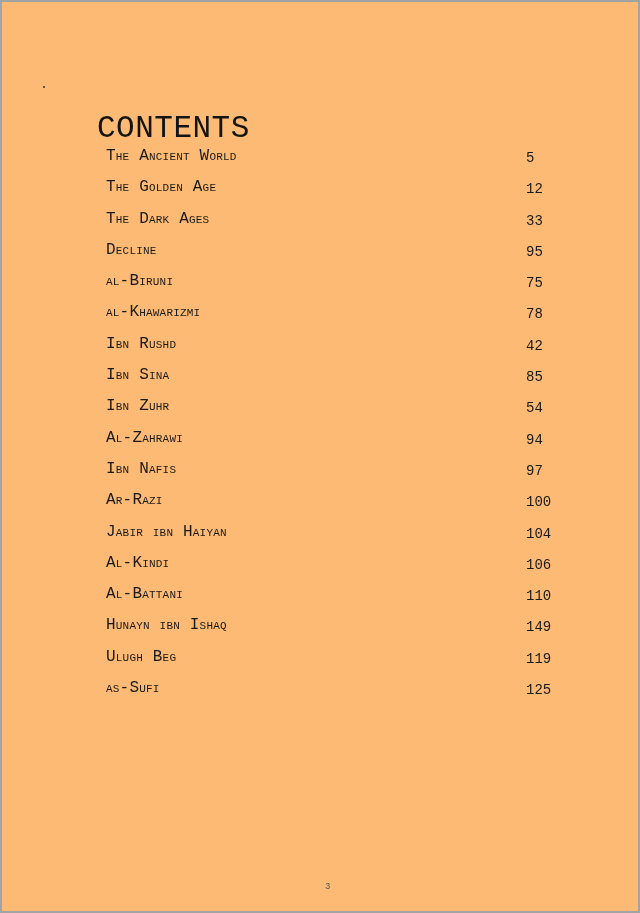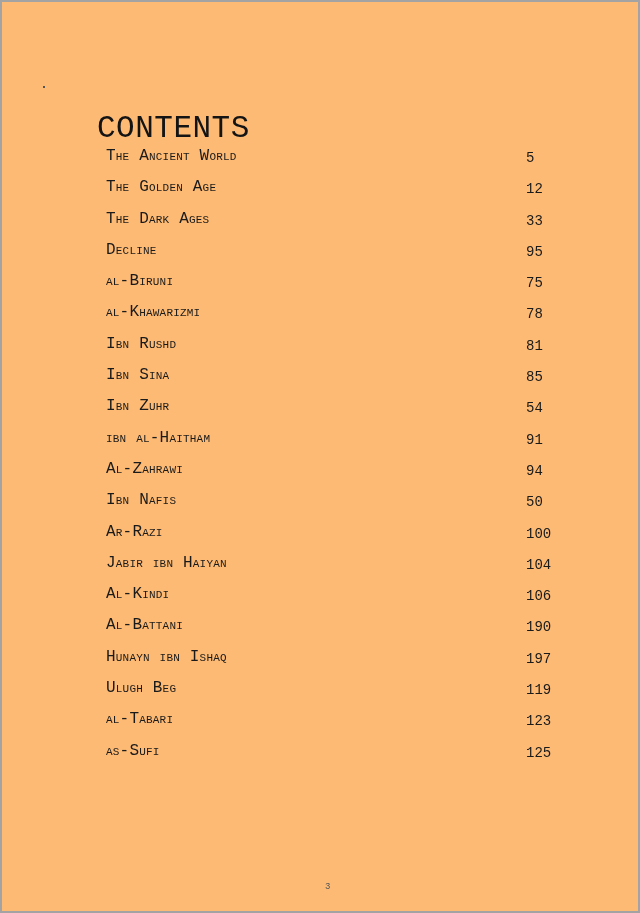--- a/index.html
+++ b/index.html
@@ -112,69 +112,61 @@
     <li class="toc-row">
         <span class="toc-title">al-Biruni</span>
         <span class="toc-page">75</span>
       </li>
     <li class="toc-row">
         <span class="toc-title">al-Khawarizmi</span>
         <span class="toc-page">78</span>
       </li>
     <li class="toc-row">
         <span class="toc-title">Ibn Rushd</span>
-        <span class="toc-page">81</span>
+        <span class="toc-page">42</span>
       </li>
     <li class="toc-row">
         <span class="toc-title">Ibn Sina</span>
         <span class="toc-page">85</span>
       </li>
     <li class="toc-row">
         <span class="toc-title">Ibn Zuhr</span>
         <span class="toc-page">54</span>
       </li>
     <li class="toc-row">
-        <span class="toc-title">ibn al-Haitham</span>
-        <span class="toc-page">91</span>
-      </li>
-    <li class="toc-row">
         <span class="toc-title">Al-Zahrawi</span>
         <span class="toc-page">94</span>
       </li>
     <li class="toc-row">
         <span class="toc-title">Ibn Nafis</span>
-        <span class="toc-page">50</span>
+        <span class="toc-page">97</span>
       </li>
     <li class="toc-row">
         <span class="toc-title">Ar-Razi</span>
         <span class="toc-page">100</span>
       </li>
     <li class="toc-row">
         <span class="toc-title">Jabir ibn Haiyan</span>
         <span class="toc-page">104</span>
       </li>
     <li class="toc-row">
         <span class="toc-title">Al-Kindi</span>
         <span class="toc-page">106</span>
       </li>
     <li class="toc-row">
         <span class="toc-title">Al-Battani</span>
-        <span class="toc-page">190</span>
+        <span class="toc-page">110</span>
       </li>
     <li class="toc-row">
         <span class="toc-title">Hunayn ibn Ishaq</span>
-        <span class="toc-page">197</span>
+        <span class="toc-page">149</span>
       </li>
     <li class="toc-row">
         <span class="toc-title">Ulugh Beg</span>
         <span class="toc-page">119</span>
-      </li>
-    <li class="toc-row">
-        <span class="toc-title">al-Tabari</span>
-        <span class="toc-page">123</span>
       </li>
     <li class="toc-row">
         <span class="toc-title">as-Sufi</span>
         <span class="toc-page">125</span>
       </li>
   </ul>
 
   <div class="folio">3</div>
 </div>
 

